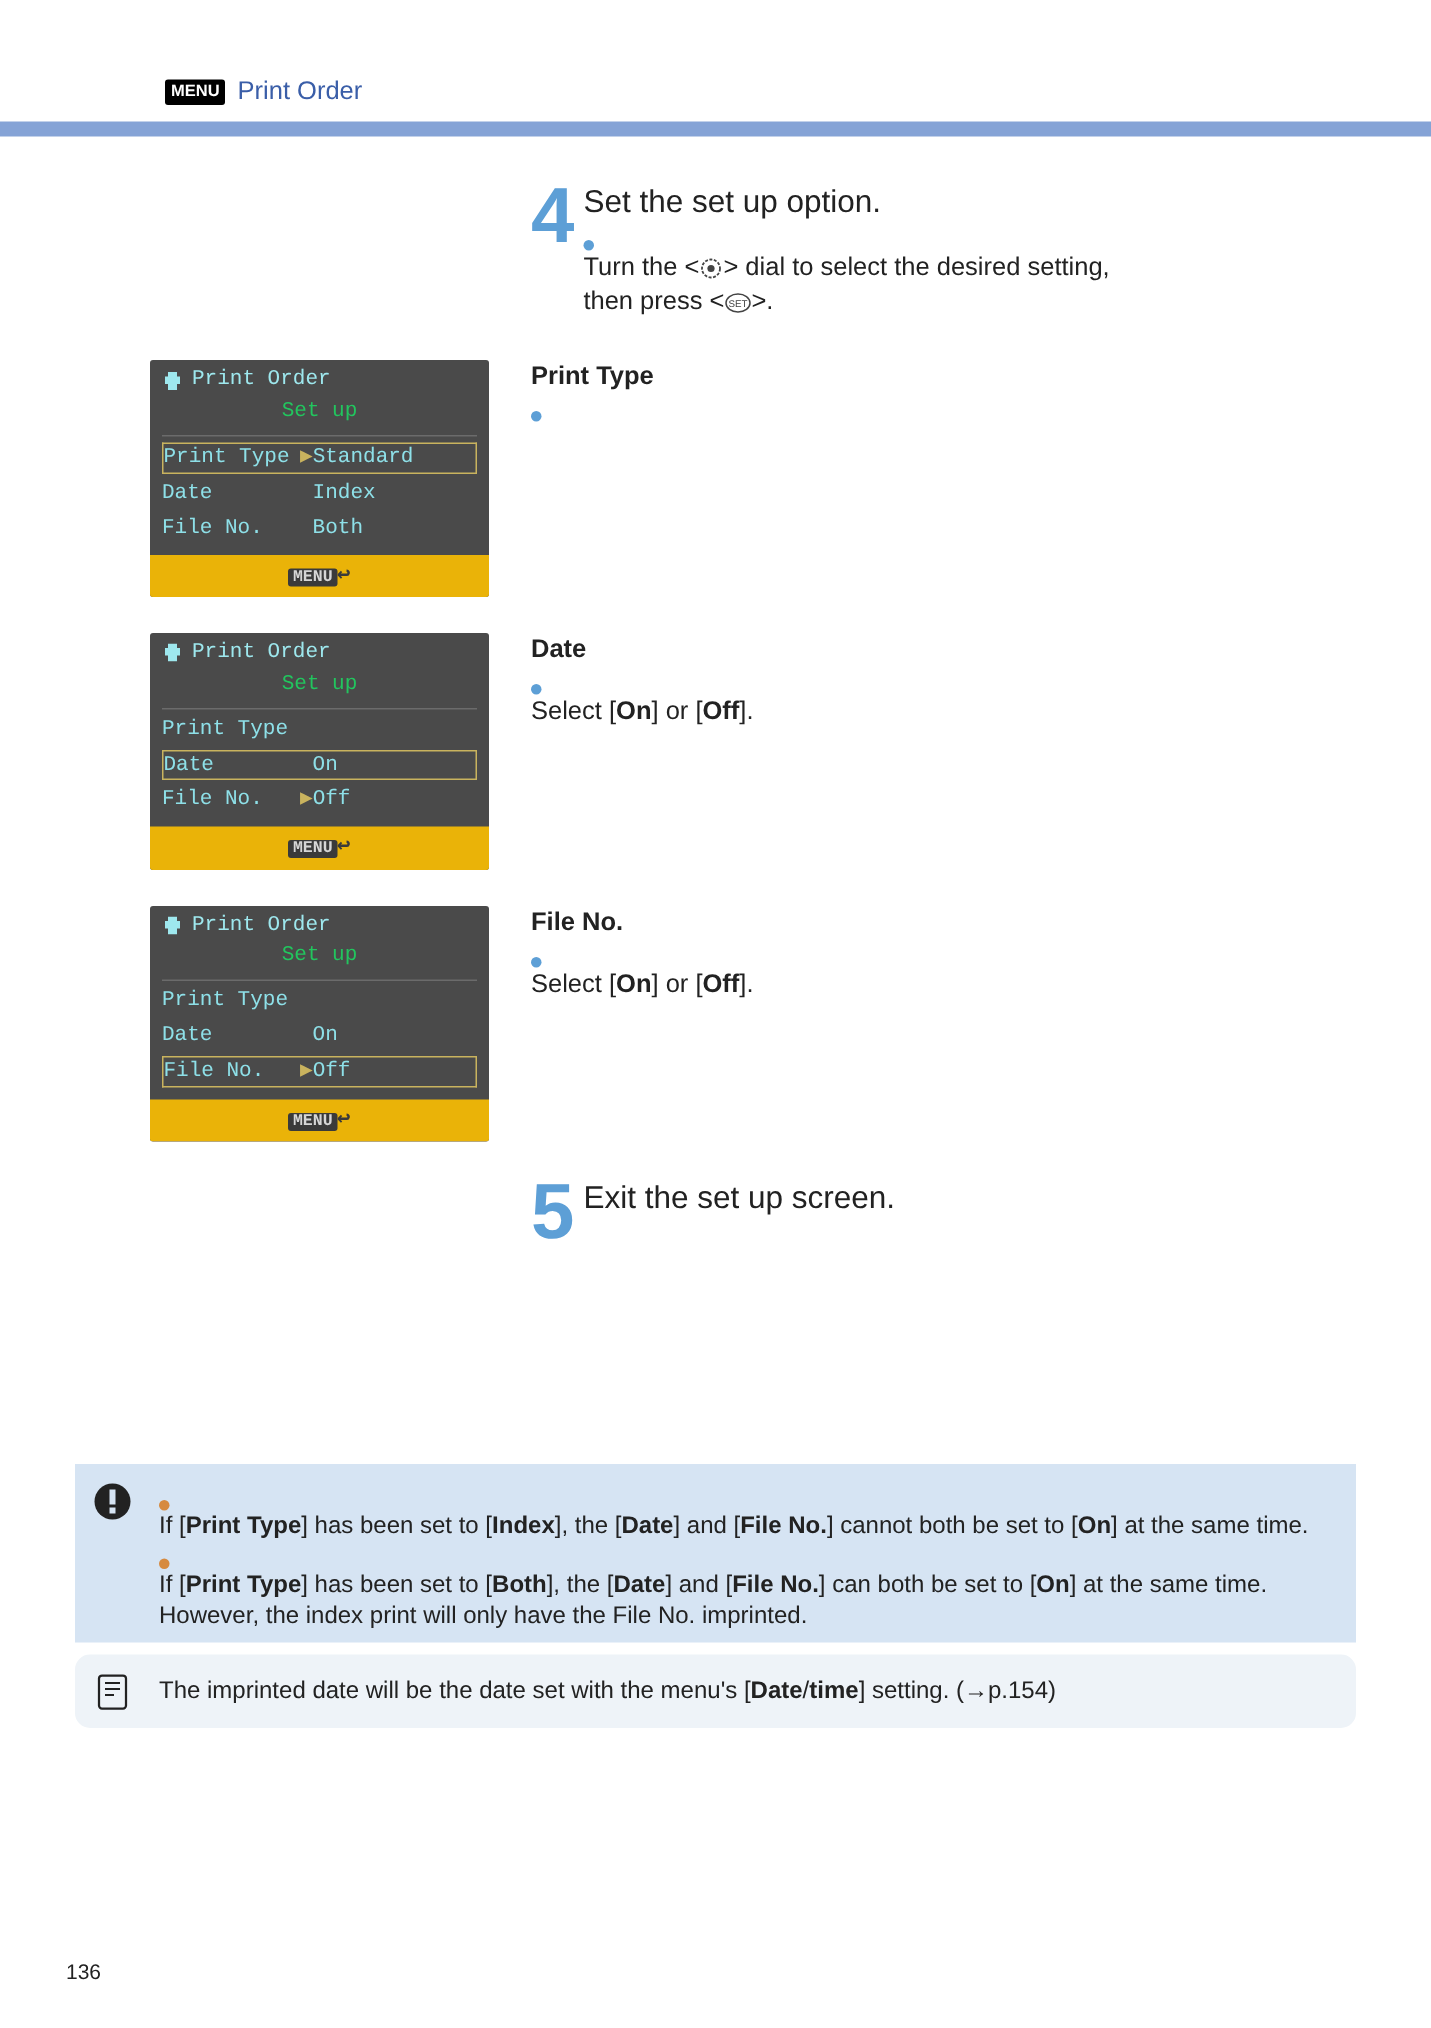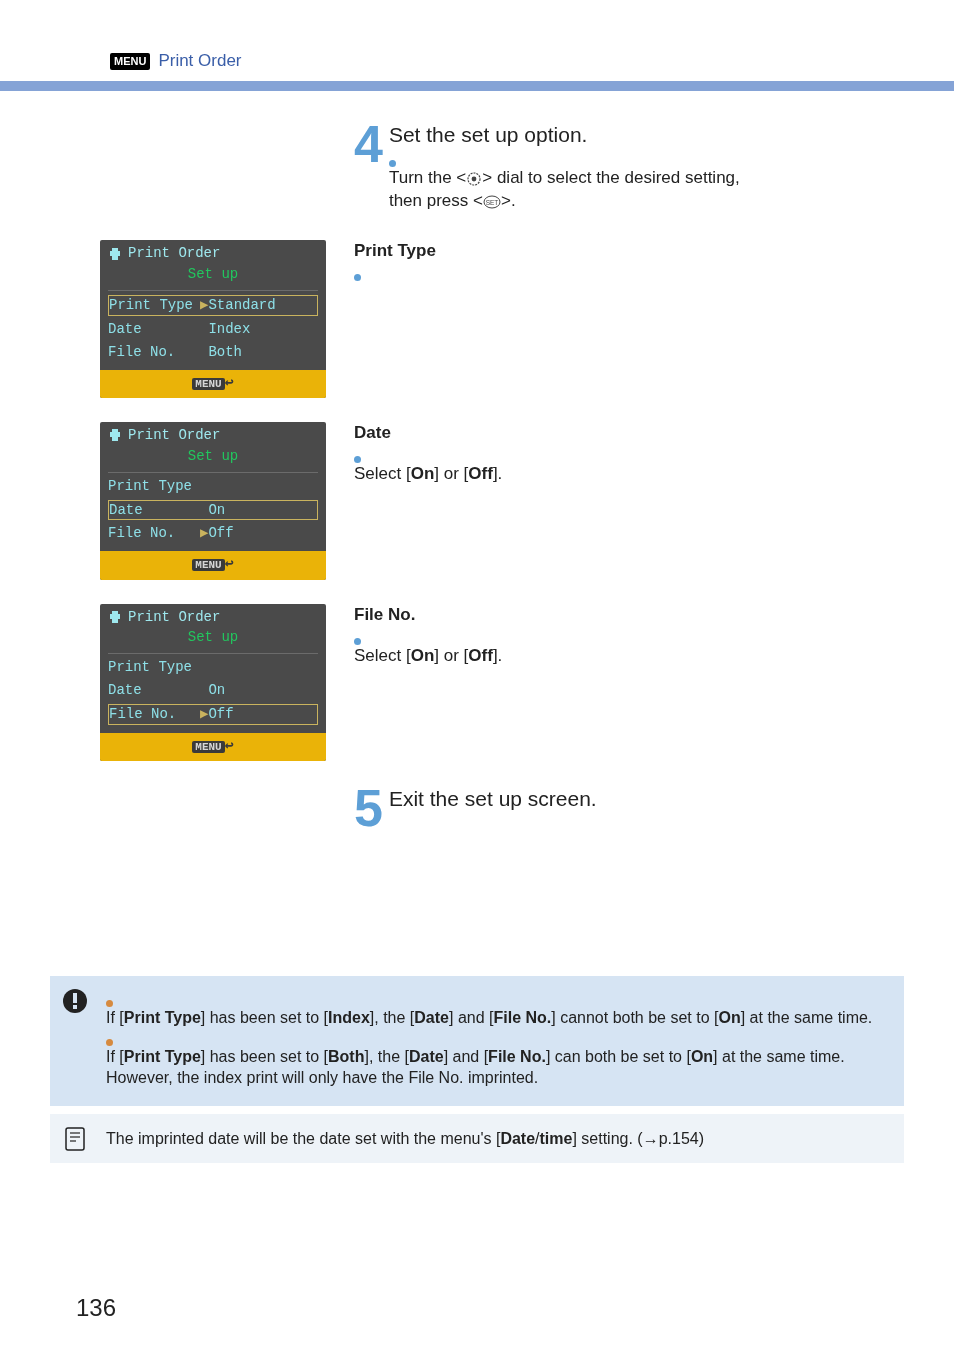--- a/index.html
+++ b/index.html
@@ -117,41 +117,42 @@
     color: #d6d6d6;
     padding: 0 3px;
     border-radius: 2px;
     font-size: 11px;
   }
   .lcd-ret { font-size: 15px; }
 
   
   .note-box {
     background: #d6e4f3;
-    padding: 14px 16px 14px 56px;
+    padding: 14px 16px 3px 56px;
     position: relative;
     margin: 0 -10px 8px -10px;
     font-size: 16px;
   }
   .note-box-tip {
     background: #eef3f8;
     padding: 14px 16px 14px 56px;
     position: relative;
     margin: 0 -10px 0 -10px;
     font-size: 16px;
+    border-radius: 10px;
   }
   .note-icon {
     position: absolute; left: 12px; top: 12px;
     width: 26px; height: 26px;
   }
 
   .page-num {
     position: absolute;
-    bottom: 28px; left: 76px;
-    font-size: 24px;
+    bottom: 28px; left: 44px;
+    font-size: 14px;
   }
 
   b { font-weight: bold; }
 </style>
 </head>
 <body>
 
 <div class="header-bar">
   <span class="menu-pill">MENU</span>
   <span class="header-title">Print Order</span>

